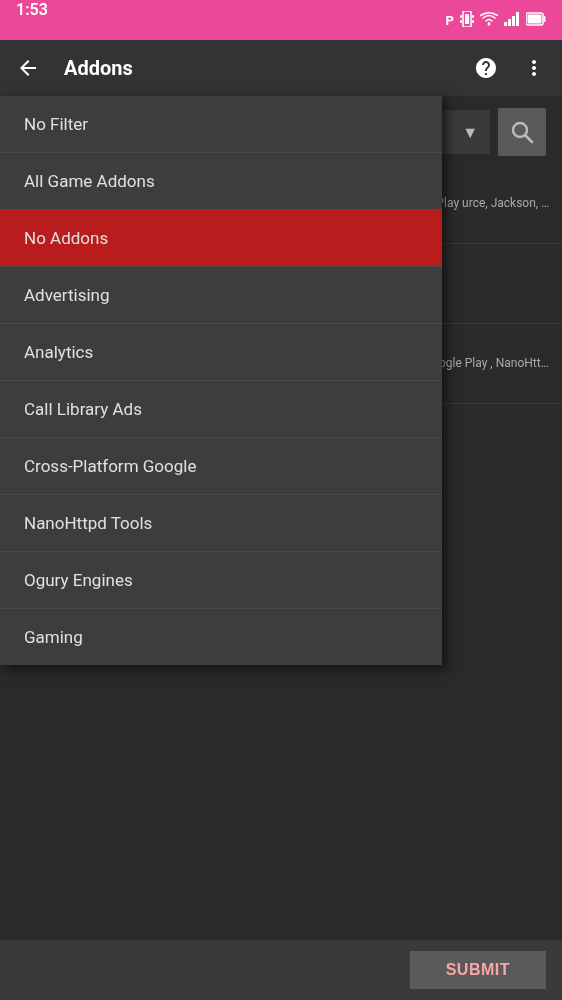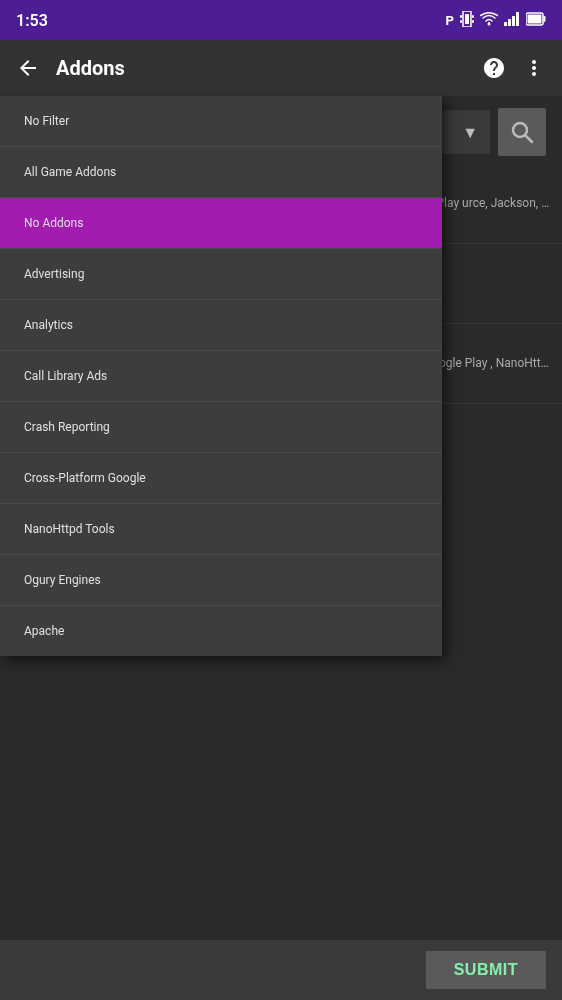--- a/index.html
+++ b/index.html
@@ -9,23 +9,22 @@
       background: #2a2a2a;
       font-family: 'Roboto', Arial, sans-serif;
       color: #ffffff;
       overflow: hidden;
       position: relative;
     }
 
     
     .status-bar {
       height: 40px;
-      background: #4c1d95;
-      display: flex;
-      align-items: center;
+      background: #ec4899;
+      display: flex;
       justify-content: space-between;
       padding: 0 16px;
     }
     .status-time {
       font-size: 16px;
       font-weight: 600;
       color: #fff;
     }
     .status-icons {
       display: flex;
@@ -37,20 +36,21 @@
       font-size: 14px;
     }
 
     
     .toolbar {
       height: 56px;
       background: #333333;
       display: flex;
       align-items: center;
       padding: 0 8px;
+      gap: 8px;
     }
     .toolbar-back {
       width: 40px;
       height: 40px;
       display: flex;
       align-items: center;
       justify-content: center;
       cursor: pointer;
     }
     .toolbar-title {
@@ -163,50 +163,50 @@
       position: absolute;
       top: 0;
       left: 0;
       right: 120px;
       background: #3d3d3d;
       z-index: 10;
       box-shadow: 4px 4px 12px rgba(0,0,0,0.6);
     }
     .dropdown-item {
       padding: 18px 24px;
-      font-size: 12px;
+      font-size: 17px;
       color: #e0e0e0;
       cursor: pointer;
       border-bottom: 1px solid #4a4a4a;
     }
     .dropdown-item.highlighted {
-      background: #a21caf;
+      background: #b91c1c;
     }
     .dropdown-item:last-child {
       border-bottom: none;
     }
 
     
     .bottom-bar {
       position: absolute;
       bottom: 0;
       left: 0;
       right: 0;
       height: 60px;
       background: #3a3a3a;
       display: flex;
       align-items: center;
       justify-content: flex-end;
       padding: 0 16px;
     }
     .submit-btn {
       background: #5a5a5a;
-      color: #86efac;
+      color: #fca5a5;
       border: none;
-      padding: 10px 28px;
+      padding: 10px 36px;
       font-size: 16px;
       font-weight: 600;
       cursor: pointer;
       letter-spacing: 0.5px;
     }
 
     
     .icon-arrows {
       background: #2a2a2a;
       position: relative;
@@ -387,33 +387,30 @@
     <div class="dropdown-item">
       <span>Advertising</span>
     </div>
     <div class="dropdown-item">
       <span>Analytics</span>
     </div>
     <div class="dropdown-item">
       <span>Call Library Ads</span>
     </div>
     <div class="dropdown-item">
-      <span>Crash Reporting</span>
-    </div>
-    <div class="dropdown-item">
       <span>Cross-Platform Google</span>
     </div>
     <div class="dropdown-item">
       <span>NanoHttpd Tools</span>
     </div>
     <div class="dropdown-item">
       <span>Ogury Engines</span>
     </div>
     <div class="dropdown-item">
-      <span>Apache</span>
+      <span>Gaming</span>
     </div>
   </div>
 
   <div class="bottom-bar">
     <button class="submit-btn">SUBMIT</button>
   </div>
 
 </div>
 
 </body></html>

